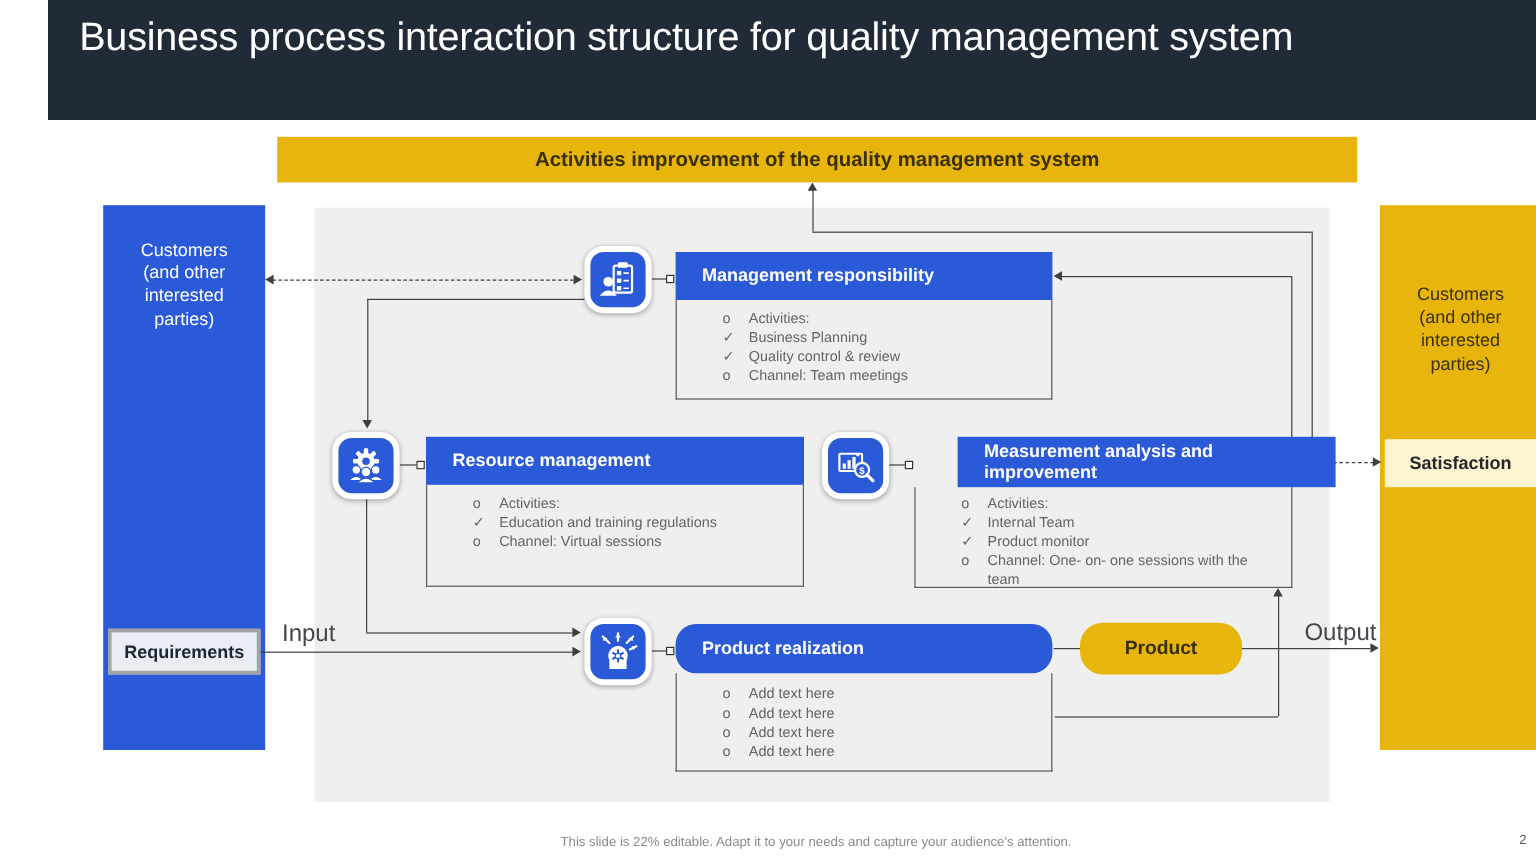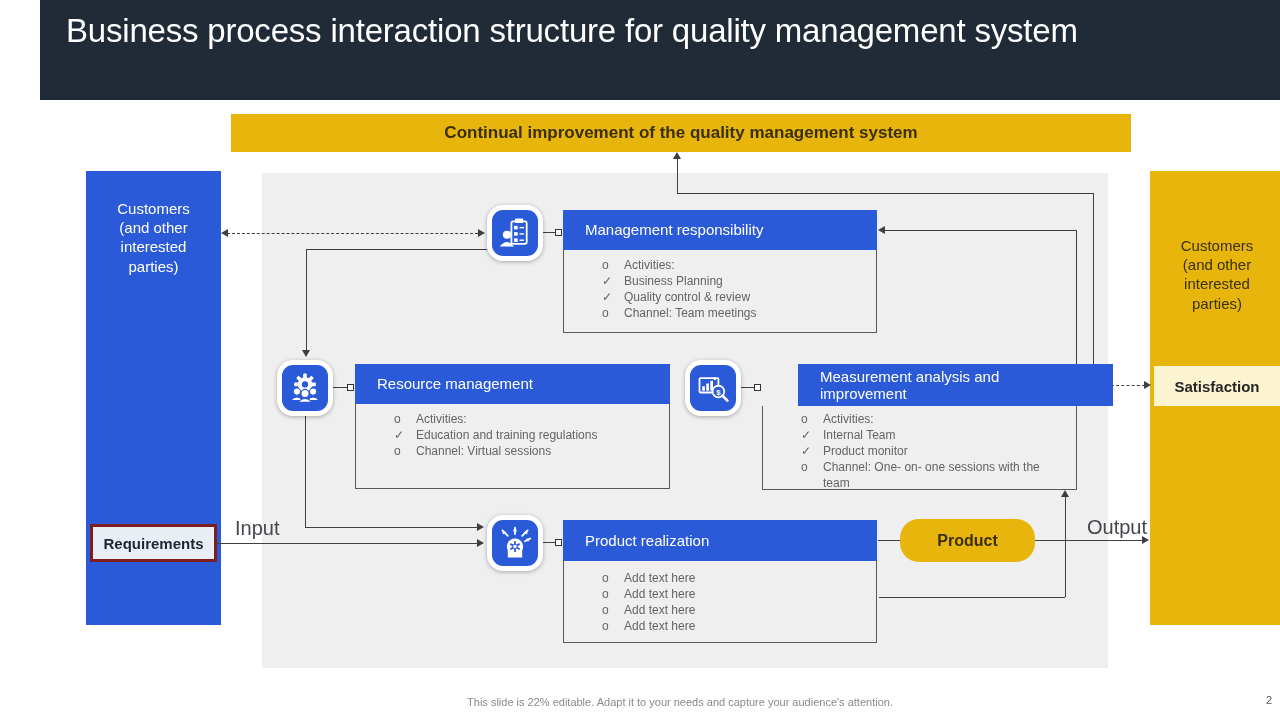--- a/index.html
+++ b/index.html
@@ -14,32 +14,32 @@
   
   .banner { position:absolute; left:191px; top:114px; width:900px; height:38px; background:#E7B50C;
             display:flex; align-items:center; justify-content:center; font-size:17px; font-weight:bold; color:#3A2F05; }
 
   
   .gray-panel { position:absolute; left:222px; top:173px; width:846px; height:495px; background:#EFEFEF; }
   .left-col { position:absolute; left:46px; top:171px; width:135px; height:454px; background:#2B5AD9;
               color:#fff; font-size:15px; line-height:1.28; text-align:center; padding:28px 20px 0; }
   .right-col { position:absolute; left:1110px; top:171px; width:134px; height:454px; background:#E7B50C;
                color:#3A3108; font-size:15px; line-height:1.28; text-align:center; padding:65px 18px 0; }
-  .req-tag { position:absolute; left:50px; top:524px; width:127px; height:38px; background:#E9EDF4; border:3px solid #7f1d1d;
+  .req-tag { position:absolute; left:50px; top:524px; width:127px; height:38px; background:#E9EDF4; border:3px solid #a3a3a3;
              display:flex; align-items:center; justify-content:center; font-size:15px; font-weight:bold; color:#1E2633; }
   .sat-tag { position:absolute; left:1114px; top:366px; width:126px; height:40px; background:#FCF3D0;
              display:flex; align-items:center; justify-content:center; font-size:15px; font-weight:bold; color:#262626; }
 
   
-  .p-hdr { position:absolute; background:#2B5AD9; color:#ffffff; font-weight:normal; font-size:15px;
+  .p-hdr { position:absolute; background:#2B5AD9; color:#ffffff; font-weight:bold; font-size:15px;
            display:flex; align-items:center; padding-left:22px; line-height:1.15; }
   .hdr-mgmt { left:523px; top:210px; width:314px; height:40px; }
   .hdr-res  { left:315px; top:364px; width:315px; height:40px; }
   .hdr-meas { left:758px; top:364px; width:315px; height:42px; }
-  .hdr-prod { left:523px; top:520px; width:314px; height:41px; }
+  .hdr-prod { left:523px; top:520px; width:314px; height:41px;border-radius:17px; }
   .p-bod { position:absolute; border:1px solid #595959; border-top:none; padding:7px 8px 0 38px; }
   .bod-mgmt { left:523px; top:250px; width:314px; height:83px; }
   .bod-res  { left:315px; top:404px; width:315px; height:85px; }
   .bod-meas { left:722px; top:406px; width:315px; height:84px; padding-top:5px; }
   .bod-prod { left:523px; top:561px; width:314px; height:82px; padding-top:9px; }
   .li { display:flex; font-size:12px; color:#646464; line-height:16px; }
   .li .mk { width:22px; flex:none; }
 
   
   .icon { position:absolute; width:56px; height:56px; background:#2B5AD9; border:5px solid #ffffff; border-radius:16px;
@@ -68,21 +68,21 @@
 </style>
 </head>
 <body>
 
 <div class="slide">
 
   <div class="top-bar">
     <div class="title">Business process interaction structure for quality management system</div>
   </div>
 
-  <div class="banner">Continual improvement of the quality management system</div>
+  <div class="banner">Activities improvement of the quality management system</div>
 
   <div class="gray-panel"></div>
 
   <div class="left-col">
     <span>Customers (and other interested parties)</span>
   </div>
   <div class="req-tag">Requirements</div>
 
   <div class="right-col">
     <span>Customers (and other interested parties)</span>

